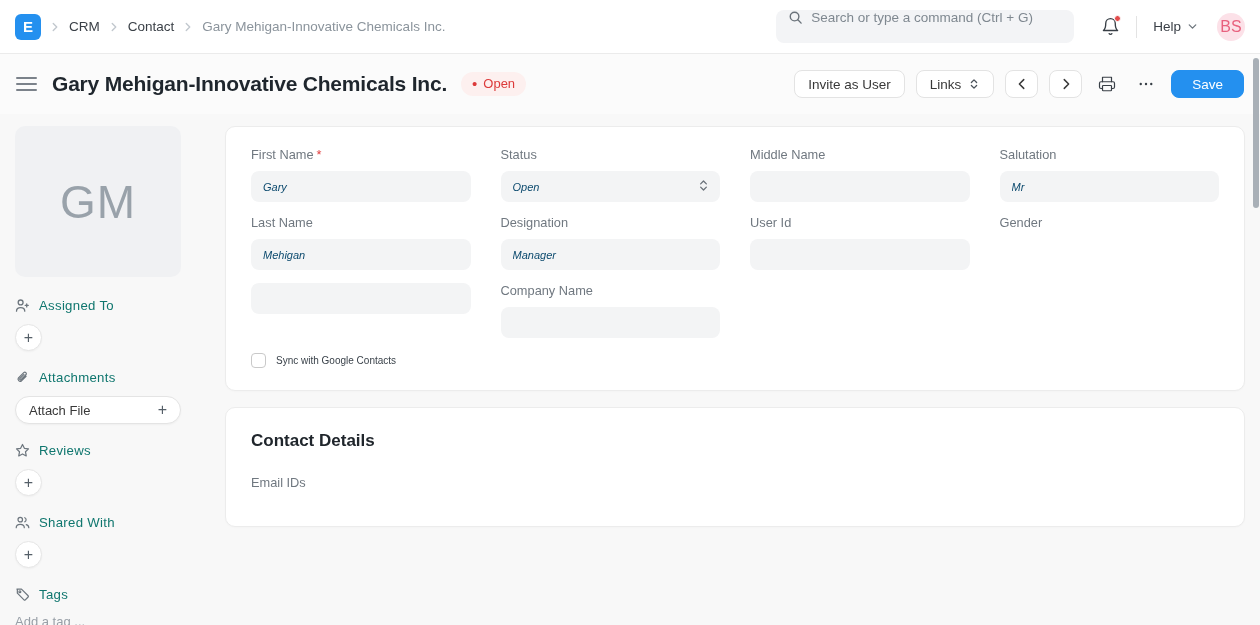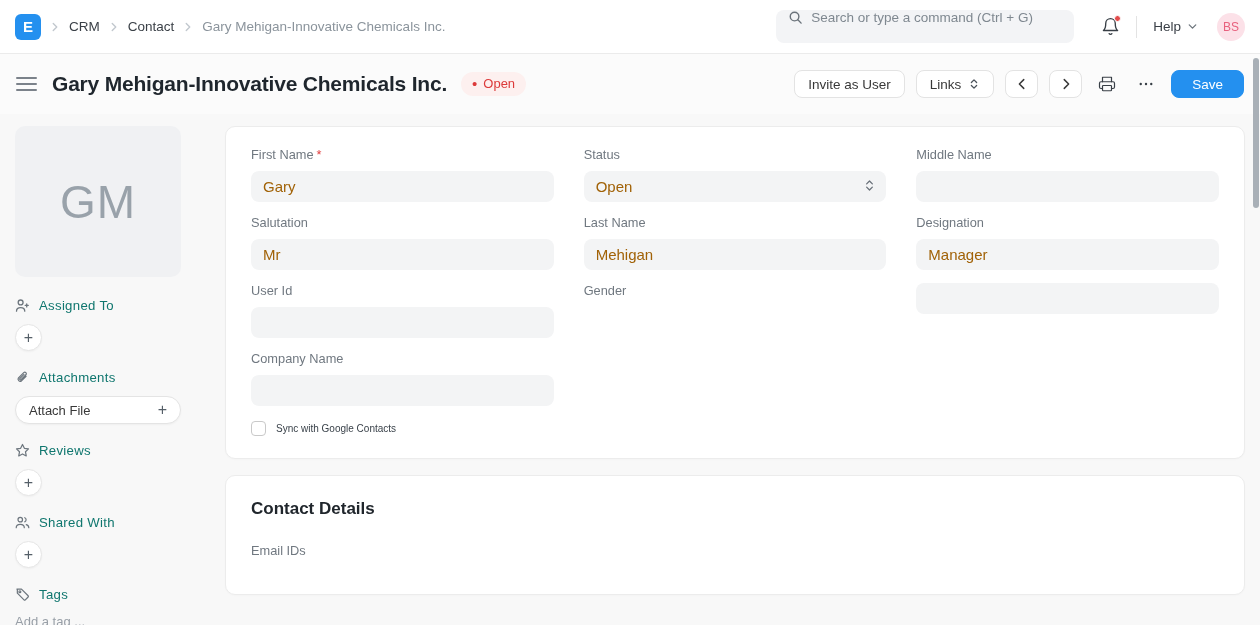--- a/index.html
+++ b/index.html
@@ -34,21 +34,21 @@
   .searchbox input::placeholder { color:#7f8890; }
   .bell-wrap { position:relative; margin-left:27px; cursor:pointer; color:#383f46; }
   .bell-dot {
     position:absolute; top:-2px; right:-1px; width:7px; height:7px;
     border-radius:50%; background:#e24c4c; border:1.5px solid #fff;
   }
   .nav-divider { width:1px; height:22px; background:#e3e3e3; margin:0 16px; }
   .help { display:flex; align-items:center; gap:5px; font-size:13.5px; color:#393f46; cursor:pointer; }
   .avatar {
     margin-left:18px; width:28px; height:28px; border-radius:50%;
-    background:#fce1e8; color:#e8617e; font-size:12px; font-weight:500;
+    background:#fce1e8; color:#e8617e; font-size:16px; font-weight:500;
     display:flex; align-items:center; justify-content:center; cursor:pointer;
   }
 
   
   .page-head {
     height:60px; background:#fbfbfb; display:flex; align-items:center; padding:0 16px;
   }
   .burger { width:21px; display:flex; flex-direction:column; gap:4px; cursor:pointer; margin-right:15px; }
   .burger span { height:2px; background:#7b828a; border-radius:1px; }
   .page-title { font-size:21px; font-weight:bold; color:#1f262d; letter-spacing:-.2px; }
@@ -96,26 +96,26 @@
   }
   .attach-btn .plus { font-size:16px; color:#555f68; }
   .tag-placeholder { color:#989fa7; font-size:13px; margin-top:12px; cursor:text; }
 
   .main { flex:1; min-width:0; }
   .card {
     background:#fff; border:1px solid #ececec; border-radius:10px;
     box-shadow:0 1px 2px rgba(0,0,0,.02);
   }
   .form-card { padding:20px 25px 22px; }
-  .form-grid { display:grid; grid-template-columns:1fr 1fr 1fr; column-gap:30px; row-gap:13px; }
+  .form-grid { display:grid; grid-template-columns:1fr 1fr 1fr 1fr; column-gap:30px; row-gap:13px; }
   .field .flabel { font-size:12.8px; color:#707880; margin-bottom:9px; }
   .req { color:#e03e3e; margin-left:3px; }
   .control {
     width:100%; height:31px; background:#f3f4f5; border:none; border-radius:8px;
-    font-size:15px; color:#a16207; padding:0 12px; outline:none; font-family:inherit;
+    font-size:11px; color:#0c4a6e; padding:0 12px; outline:none; font-family:inherit;font-style:italic;
   }
   .select-wrap { position:relative; }
   .select-icon { position:absolute; right:10px; top:8px; color:#6a727a; pointer-events:none; }
   .checkbox-row { margin-top:15px; display:flex; align-items:center; gap:10px; cursor:pointer; }
   .checkbox-row input {
     appearance:none; width:15px; height:15px; border:1px solid #c9c9c9;
     border-radius:4px; background:#fff; cursor:pointer; margin:0;
   }
   .checkbox-row .cb-label { font-size:10px; color:#3a424a; }
 

